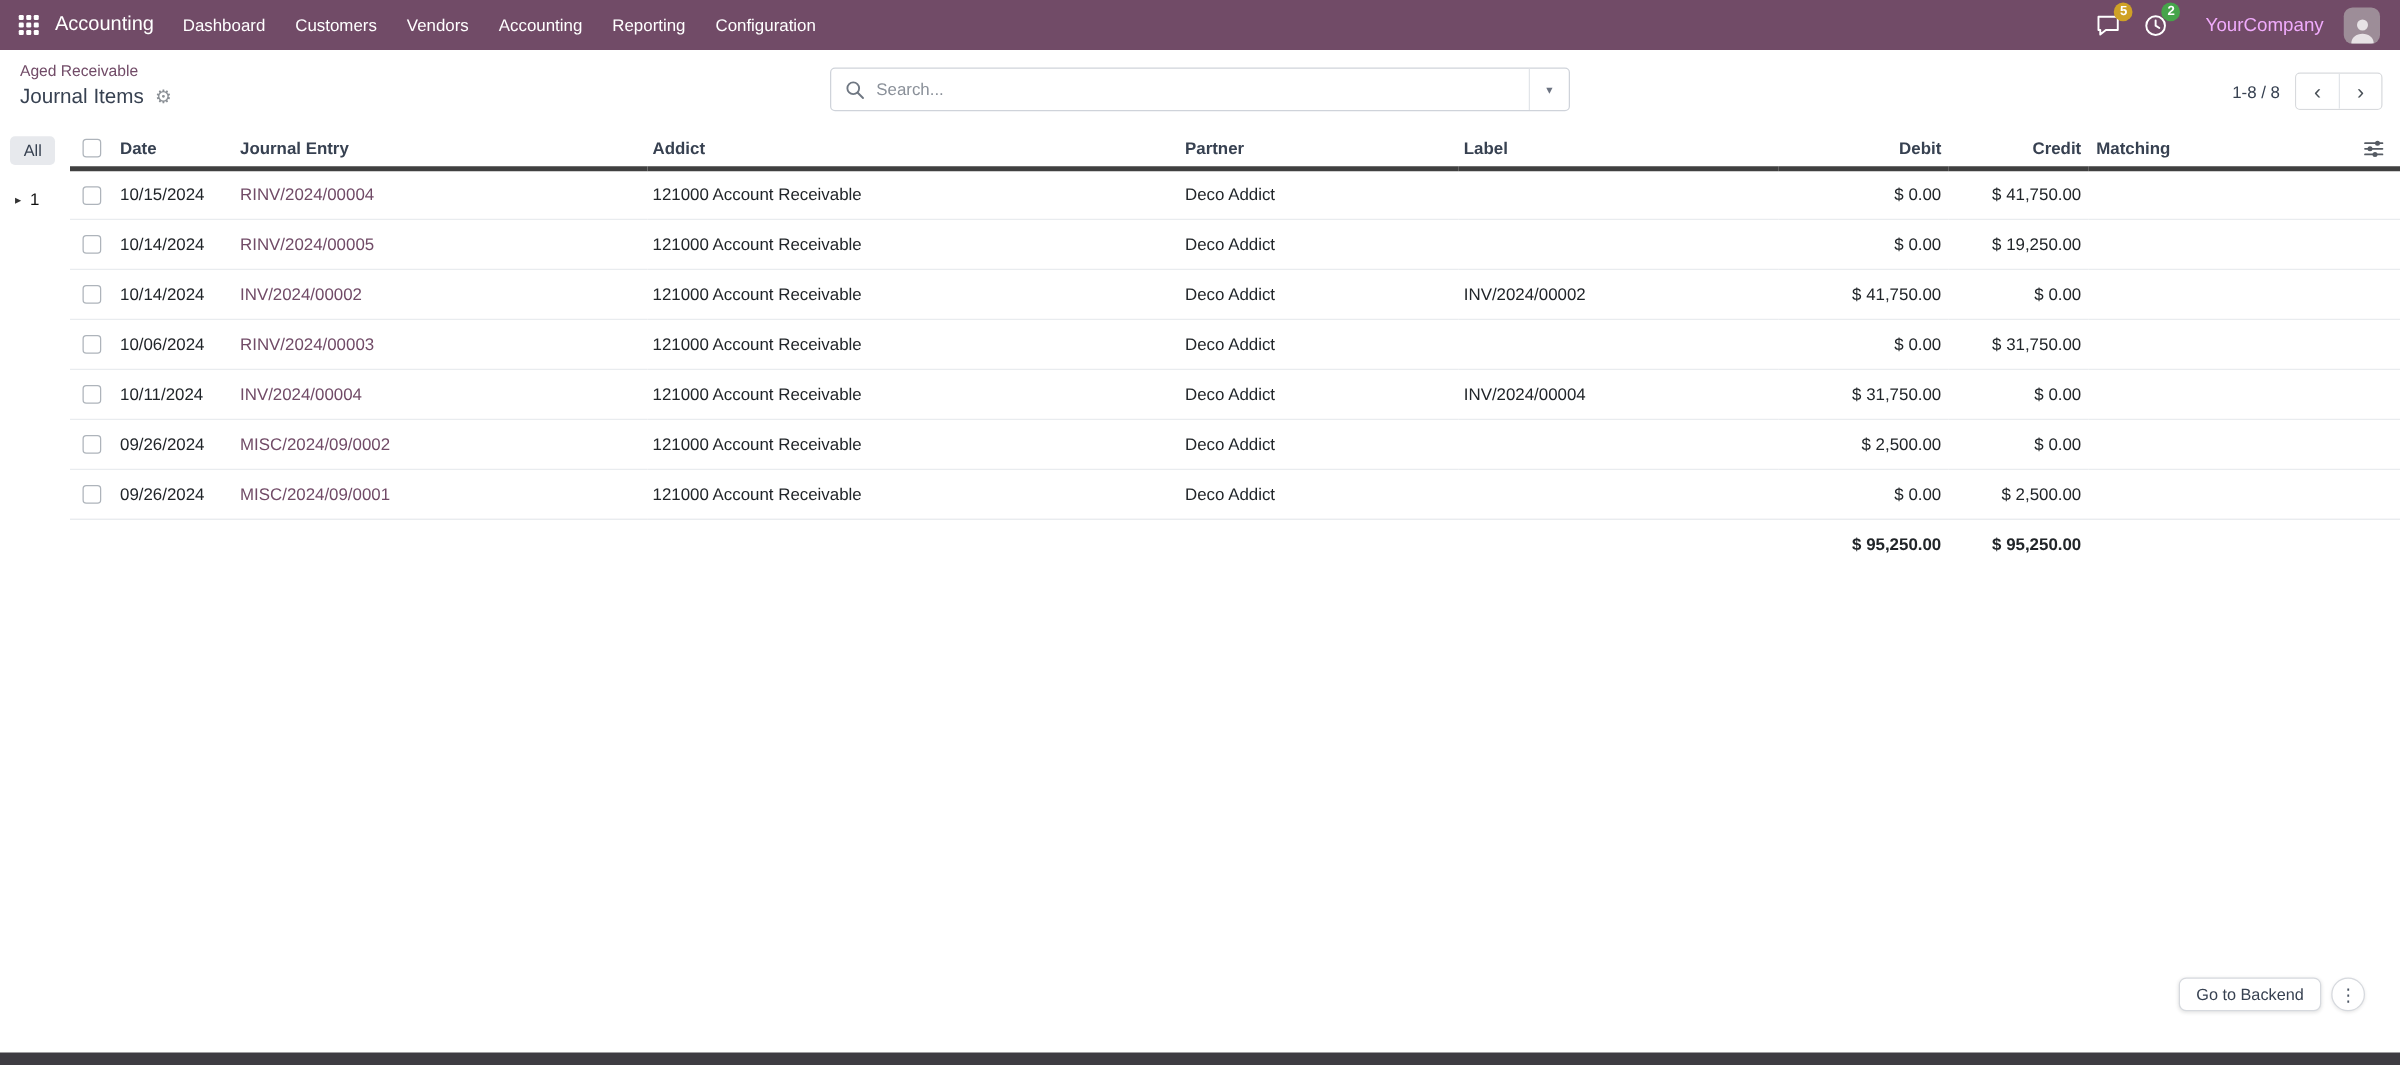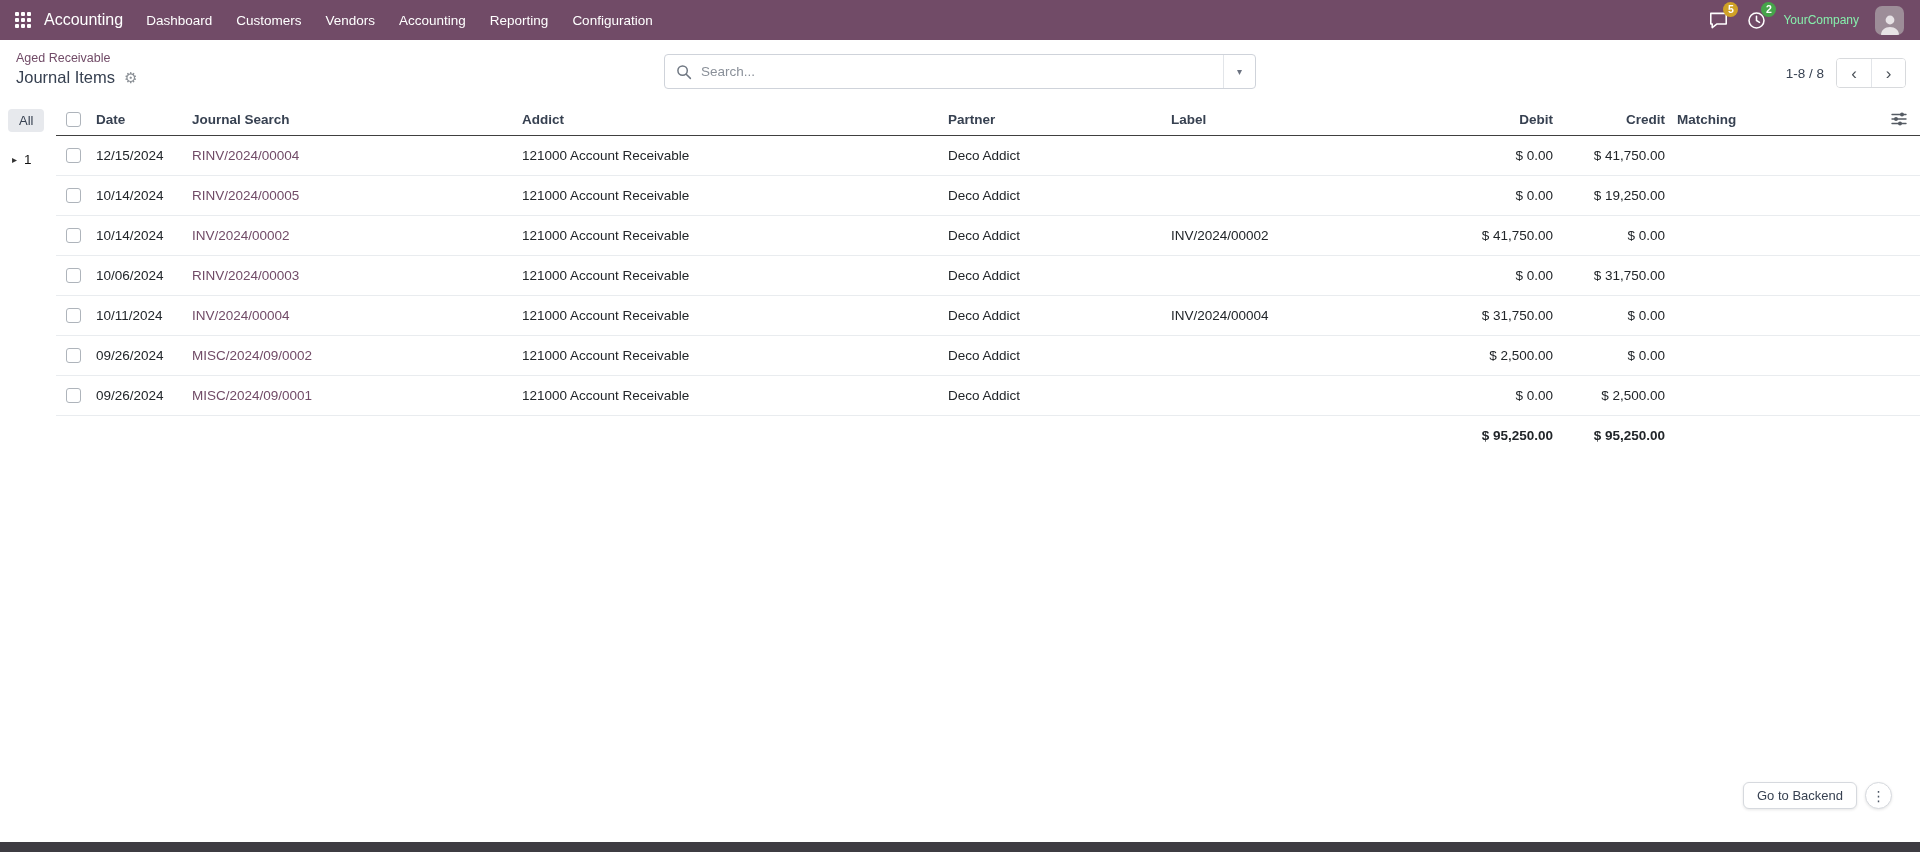--- a/index.html
+++ b/index.html
@@ -12,21 +12,21 @@
   .nav-left { display:flex; align-items:center; }
   .apps-btn { width:34px; height:34px; border:none; background:transparent; display:flex; align-items:center; justify-content:center; cursor:pointer; }
   .brand { color:#fff; font-size:16px; font-weight:500; margin:0 12px 0 4px; cursor:pointer; }
   .menu { display:flex; list-style:none; gap:2px; }
   .menu li { color:#fff; font-size:13.5px; padding:6px 11px; border-radius:4px; cursor:pointer; }
   .nav-right { display:flex; align-items:center; gap:16px; }
   .systray { position:relative; width:22px; height:22px; display:flex; align-items:center; justify-content:center; cursor:pointer; }
   .badge { position:absolute; top:-7px; right:-9px; min-width:15px; height:15px; padding:0 4px; border-radius:8px; color:#fff; font-size:10.5px; line-height:15px; text-align:center; font-weight:700; }
   .badge-msg { background:#cfa126; }
   .badge-act { background:#46a44a; }
-  .company { color:#86efac; font-size:12px; cursor:pointer; }
+  .company { color:#f0abfc; font-size:15px; cursor:pointer;margin-left:13px; }
   .avatar { width:29px; height:29px; border-radius:7px; background:#9d8d98; display:flex; align-items:flex-end; justify-content:center; overflow:hidden; cursor:pointer; }
 
   
   .control-panel { position:relative; height:64px; background:#fff; }
   .breadcrumbs { position:absolute; left:16px; top:8px; }
   .breadcrumb-link { color:#714B67; font-size:12.5px; text-decoration:none; cursor:pointer; display:inline-block; }
   .title-row { display:flex; align-items:center; gap:9px; margin-top:2px; }
   .page-title { font-size:16.5px; color:#374151; }
   .gear-btn { border:none; background:transparent; color:#8b9096; font-size:15px; cursor:pointer; line-height:1; }
 
@@ -44,21 +44,21 @@
 
   
   .content { display:flex; align-items:flex-start; }
   .left-rail { width:56px; flex:0 0 56px; }
   .all-btn { margin:5px 0 0 8px; background:#e7e9ed; border:none; border-radius:4px; padding:4px 11px; font-size:13px; color:#374151; cursor:pointer; }
   .group-row { margin-top:20px; padding-left:12px; display:flex; align-items:center; gap:7px; font-size:13.5px; color:#111; cursor:pointer; }
   .group-caret { font-size:10px; color:#333; }
 
   .table-wrap { flex:1; }
   table { border-collapse:collapse; table-layout:fixed; width:1864px; font-size:13.5px; color:#212529; }
-  thead th { height:31px; border-bottom:1px solid #404040; text-align:left; font-weight:700; color:#374151; padding:0 4px; cursor:pointer; }
+  thead th { height:31px; border-bottom:4px solid #404040; text-align:left; font-weight:700; color:#374151; padding:0 4px; cursor:pointer; }
   tbody td { height:40px; border-bottom:1px solid #e9ecef; padding:0 4px; }
   tfoot td { height:40px; padding:0 4px; font-weight:700; }
   th.num, td.num { text-align:right; padding-right:6px; }
   th.c-matching, td.c-matching { padding-left:6px; }
   td.c-entry a { color:#714B67; text-decoration:none; cursor:pointer; }
   th.c-filler { text-align:right; padding-right:13px; cursor:default; }
   .opt-cols-btn { border:none; background:transparent; cursor:pointer; display:inline-flex; vertical-align:middle; }
   input[type="checkbox"] { appearance:none; -webkit-appearance:none; width:15px; height:15px; border:1px solid #aeb4bb; border-radius:3px; background:#fff; cursor:pointer; vertical-align:middle; margin-left:6px; }
 
   
@@ -172,21 +172,21 @@
             <col style="width:256px">
             <col style="width:136px">
             <col style="width:112px">
           <col style="width:85px">
             <col>
         </colgroup>
         <thead>
           <tr>
             <th class="c-check"><input type="checkbox" style=""></th>
             <th class="c-date">Date</th>
-            <th class="c-entry">Journal Search</th>
+            <th class="c-entry">Journal Entry</th>
             <th class="c-account">Addict</th>
             <th class="c-partner">Partner</th>
             <th class="c-label">Label</th>
             <th class="num c-debit">Debit</th>
             <th class="num c-credit">Credit</th>
             <th class="c-matching">Matching</th>
             <th class="c-filler">
               <button class="opt-cols-btn">
                 <svg width="16" height="16" viewBox="0 0 16 16">
                   <g stroke="#555b63" stroke-width="1.4" stroke-linecap="round">
@@ -200,21 +200,21 @@
                       <circle cx="9" cy="12.5" r="2"></circle>
                   </g>
                 </svg>
               </button>
             </th>
           </tr>
         </thead>
         <tbody>
             <tr>
     <td class="c-check"><input type="checkbox" style=""></td>
-    <td class="c-date">12/15/2024</td>
+    <td class="c-date">10/15/2024</td>
     <td class="c-entry"><a href="#">RINV/2024/00004</a></td>
     <td class="c-account">121000 Account Receivable</td>
     <td class="c-partner">Deco Addict</td>
     <td class="c-label"></td>
     <td class="num c-debit">$ 0.00</td>
     <td class="num c-credit">$ 41,750.00</td>
     <td class="c-matching"></td>
     <td></td>
   </tr>
             <tr>

